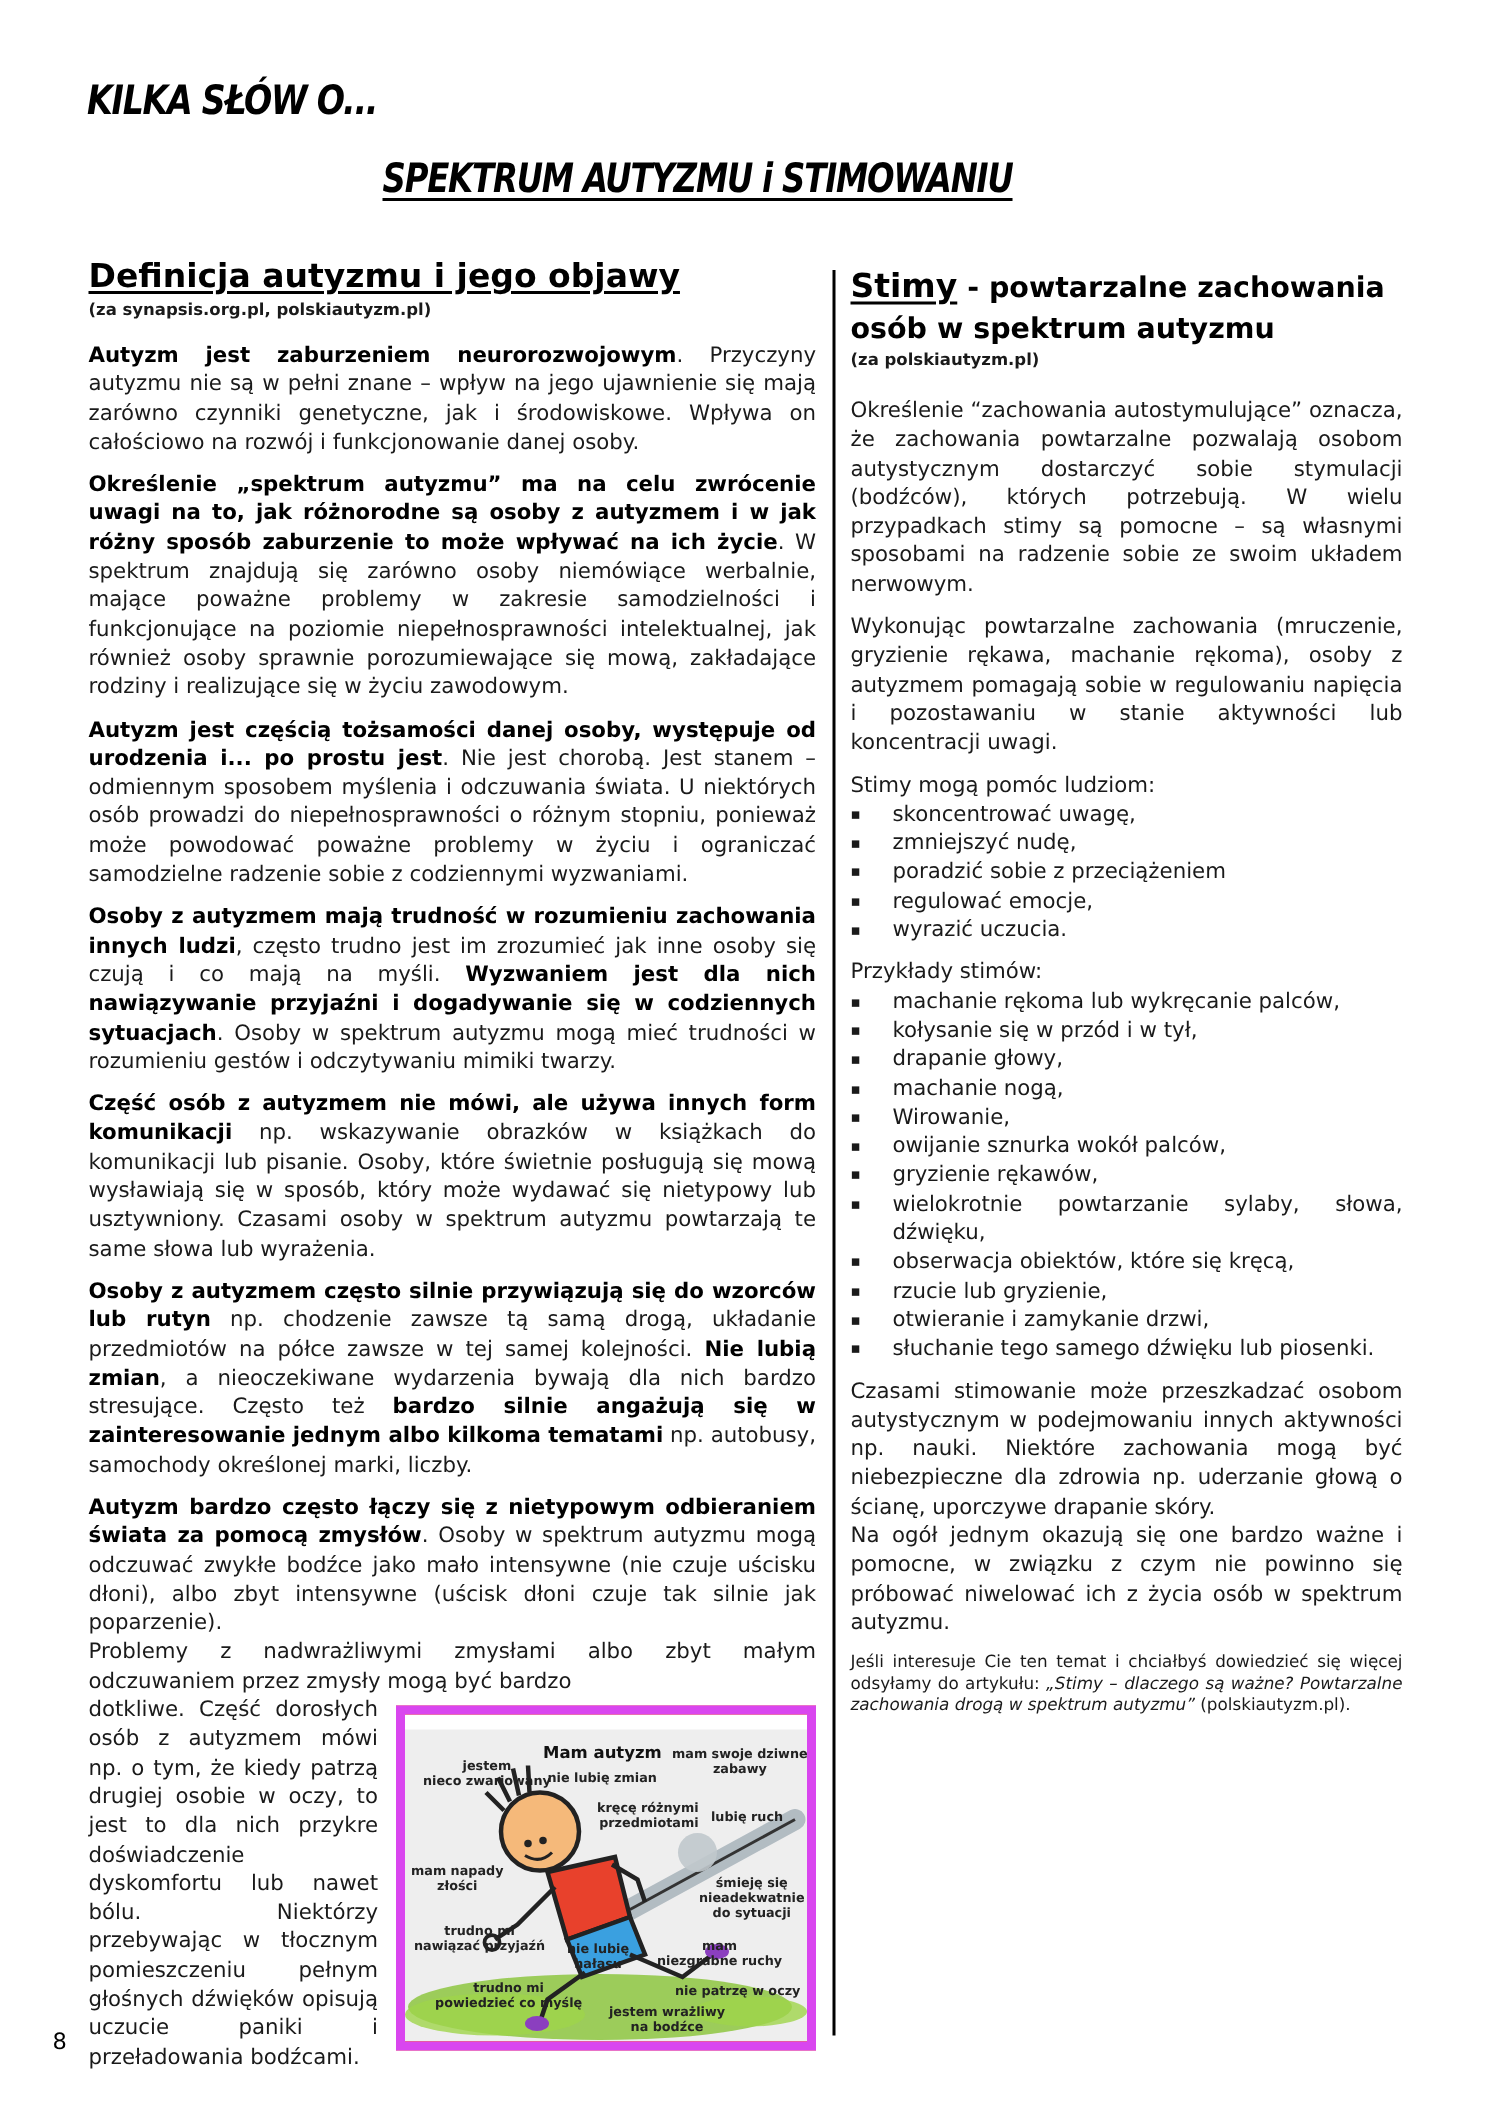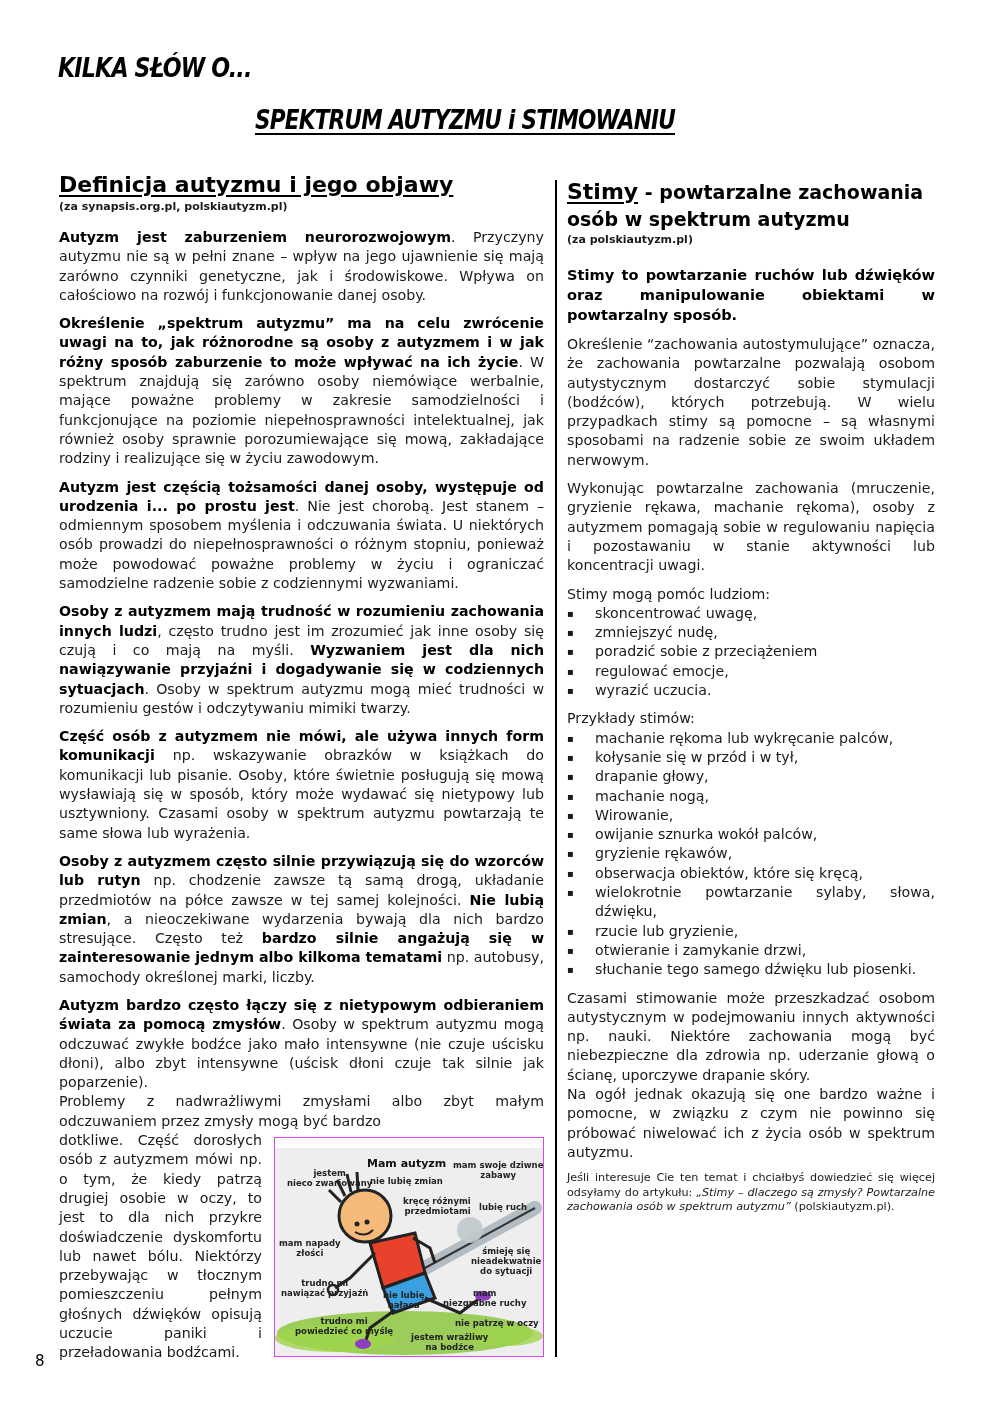--- a/index.html
+++ b/index.html
@@ -20,21 +20,21 @@
   b { color: #000; }
 
   .right-h { margin: 8px 0 0 0; font-size: 19px; font-weight: bold; line-height: 27px; color: #000; }
   .right-h .stimy { font-size: 22px; text-decoration: underline; text-underline-offset: 3px; }
   .lead { font-weight: bold; font-size: 14.6px; line-height: 20px; margin-bottom: 10px; color: #000; text-align: justify; }
 
   ul { list-style: none; margin: 0 0 9px 0; padding: 0; }
   ul li { position: relative; padding-left: 28px; text-align: justify; }
   ul li::before { content: "▪"; position: absolute; left: 0; top: 0; font-size: 10px; }
 
-  .float-pic { float: right; width: 268px; height: 218px; margin: 6px 0 0 12px; border: 1px solid #d946ef; background: #ef4444; position: relative; overflow: hidden; }
+  .float-pic { float: right; width: 268px; height: 218px; margin: 6px 0 0 12px; border: 6px solid #d946ef; background: #ef4444; position: relative; overflow: hidden; }
   .float-pic svg { position: absolute; left: 0; top: 0; }
   .pic-label { position: absolute; font-size: 8.5px; font-weight: bold; color: #222; line-height: 10px; text-align: center; white-space: nowrap; }
   .pic-title { position: absolute; font-size: 11px; font-weight: bold; color: #111; }
 
   .note { font-size: 11.2px; line-height: 14.5px; text-align: justify; margin: 0; }
   .page-num { position: absolute; left: 35px; top: 1352px; font-size: 15px; color: #000; }
 </style>
 </head>
 <body>
 
@@ -104,45 +104,44 @@
       <div class="pic-label" style="left:20px; top:178px;">trudno mi<br>powiedzieć co myślę</div>
       <div class="pic-label" style="left:180px; top:180px;">nie patrzę w oczy</div>
       <div class="pic-label" style="left:136px; top:194px;">jestem wrażliwy<br>na bodźce</div>
     </div>
     <p><span>dotkliwe. Część dorosłych osób z autyzmem mówi np. o tym, że kiedy patrzą drugiej osobie w oczy, to jest to dla nich przykre doświadczenie dyskomfortu lub nawet bólu. Niektórzy przebywając w tłocznym pomieszczeniu pełnym głośnych dźwięków opisują uczucie paniki i przeładowania bodźcami.</span></p>
   </div>
 
   <div class="col col-right">
     <div class="right-h"><span class="stimy">Stimy</span><span> - powtarzalne zachowania osób w spektrum autyzmu</span></div>
     <div class="source" style="margin-bottom:18px">(za polskiautyzm.pl)</div>
-    <p class="lead">Stimy to powtarzanie ruchów lub dźwięków oraz manipulowanie obiektami w powtarzalny sposób.</p>
     <p>Określenie “zachowania autostymulujące” oznacza, że zachowania powtarzalne pozwalają osobom autystycznym dostarczyć sobie stymulacji (bodźców), których potrzebują. W wielu przypadkach stimy są pomocne – są własnymi sposobami na radzenie sobie ze swoim układem nerwowym.</p>
     <p>Wykonując powtarzalne zachowania (mruczenie, gryzienie rękawa, machanie rękoma), osoby z autyzmem pomagają sobie w regulowaniu napięcia i pozostawaniu w stanie aktywności lub koncentracji uwagi.</p>
     <div>Stimy mogą pomóc ludziom:</div>
     <ul>
       <li>skoncentrować uwagę,</li>
       <li>zmniejszyć nudę,</li>
       <li>poradzić sobie z przeciążeniem</li>
       <li>regulować emocje,</li>
       <li>wyrazić uczucia.</li>
     </ul>
     <div>Przykłady stimów:</div>
     <ul>
       <li>machanie rękoma lub wykręcanie palców,</li>
       <li>kołysanie się w przód i w tył,</li>
       <li>drapanie głowy,</li>
       <li>machanie nogą,</li>
       <li>Wirowanie,</li>
       <li>owijanie sznurka wokół palców,</li>
       <li>gryzienie rękawów,</li>
+      <li>wielokrotnie powtarzanie sylaby, słowa, dźwięku,</li>
       <li>obserwacja obiektów, które się kręcą,</li>
-      <li>wielokrotnie powtarzanie sylaby, słowa, dźwięku,</li>
       <li>rzucie lub gryzienie,</li>
       <li>otwieranie i zamykanie drzwi,</li>
       <li>słuchanie tego samego dźwięku lub piosenki.</li>
     </ul>
     <p style="margin-bottom:0">Czasami stimowanie może przeszkadzać osobom autystycznym w podejmowaniu innych aktywności np. nauki. Niektóre zachowania mogą być niebezpieczne dla zdrowia np. uderzanie głową o ścianę, uporczywe drapanie skóry.</p>
-    <p>Na ogół jednak okazują się one bardzo ważne i pomocne, w związku z czym nie powinno się próbować niwelować ich z życia osób w spektrum autyzmu.</p>
-    <p class="note"><span>Jeśli interesuje Cie ten temat i chciałbyś dowiedzieć się więcej odsyłamy do artykułu: </span><i>„Stimy – dlaczego są zmysły? Powtarzalne zachowania osób w spektrum autyzmu”</i><span> (polskiautyzm.pl).</span></p>
+    <p>Na ogół jednym okazują się one bardzo ważne i pomocne, w związku z czym nie powinno się próbować niwelować ich z życia osób w spektrum autyzmu.</p>
+    <p class="note"><span>Jeśli interesuje Cie ten temat i chciałbyś dowiedzieć się więcej odsyłamy do artykułu: </span><i>„Stimy – dlaczego są ważne? Powtarzalne zachowania drogą w spektrum autyzmu”</i><span> (polskiautyzm.pl).</span></p>
   </div>
 
   <div class="page-num">8</div>
 </div>
 
 </body></html>

